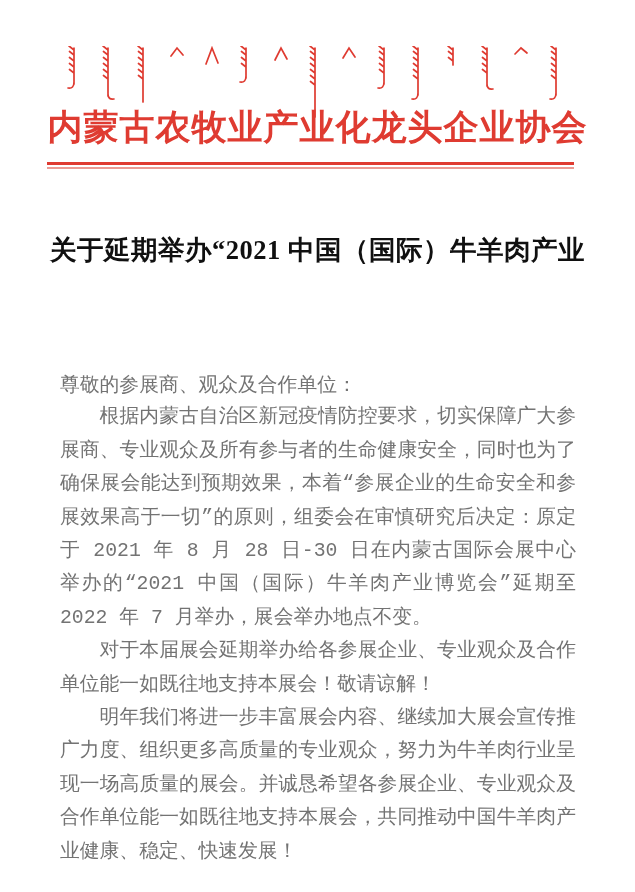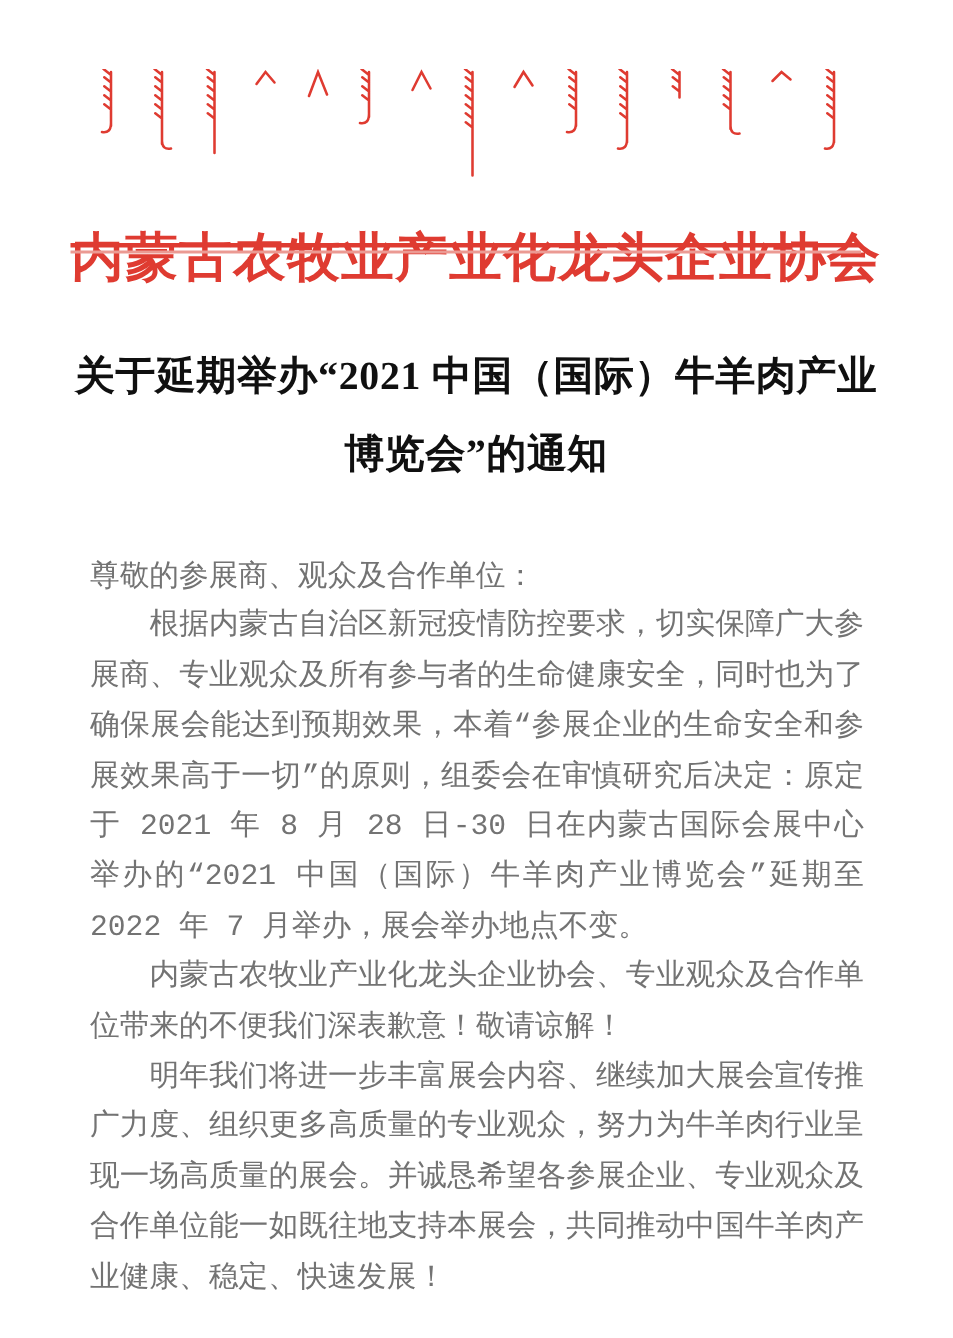--- a/index.html
+++ b/index.html
@@ -32,21 +32,20 @@
     top: 106px;
     left: 0;
     width: 635px;
     text-align: center;
     color: var(--accent, #df3b31);
     font-size: 35px;
     font-weight: bold;
     letter-spacing: 1px;
     line-height: 44px;
     white-space: nowrap;
-    margin-top: 44px;
   }
   
   .divider {
     position: absolute;
     top: 162px;
     left: 47px;
     width: 527px;
   }
   .divider-thick { height: 3px; background: var(--accent, #df3b31); }
   .divider-thin  { height: 2px; margin-top: 2px; background: var(--accent-light, #eb9a93); }
@@ -134,23 +133,22 @@
 
   <div class="org-name">内蒙古农牧业产业化龙头企业协会</div>
 
   <div class="divider">
     <div class="divider-thick"></div>
     <div class="divider-thin"></div>
   </div>
 
   <h1 class="title">
     <span class="title-line">关于延期举办“2021 中国（国际）牛羊肉产业</span>
-    <span class="title-line">博览会”的通知</span>
   </h1>
 
   <div class="body-text">
     <p class="salutation">尊敬的参展商、观众及合作单位：</p>
     <p class="para">根据内蒙古自治区新冠疫情防控要求，切实保障广大参展商、专业观众及所有参与者的生命健康安全，同时也为了确保展会能达到预期效果，本着“参展企业的生命安全和参展效果高于一切”的原则，组委会在审慎研究后决定：原定于 2021 年 8 月 28 日-30 日在内蒙古国际会展中心举办的“2021 中国（国际）牛羊肉产业博览会”延期至 2022 年 7 月举办，展会举办地点不变。</p>
-    <p class="para">内蒙古农牧业产业化龙头企业协会、专业观众及合作单位带来的不便我们深表歉意！敬请谅解！</p>
+    <p class="para">对于本届展会延期举办给各参展企业、专业观众及合作单位能一如既往地支持本展会！敬请谅解！</p>
     <p class="para">明年我们将进一步丰富展会内容、继续加大展会宣传推广力度、组织更多高质量的专业观众，努力为牛羊肉行业呈现一场高质量的展会。并诚恳希望各参展企业、专业观众及合作单位能一如既往地支持本展会，共同推动中国牛羊肉产业健康、稳定、快速发展！</p>
   </div>
 
 </div>
 
 </body></html>

